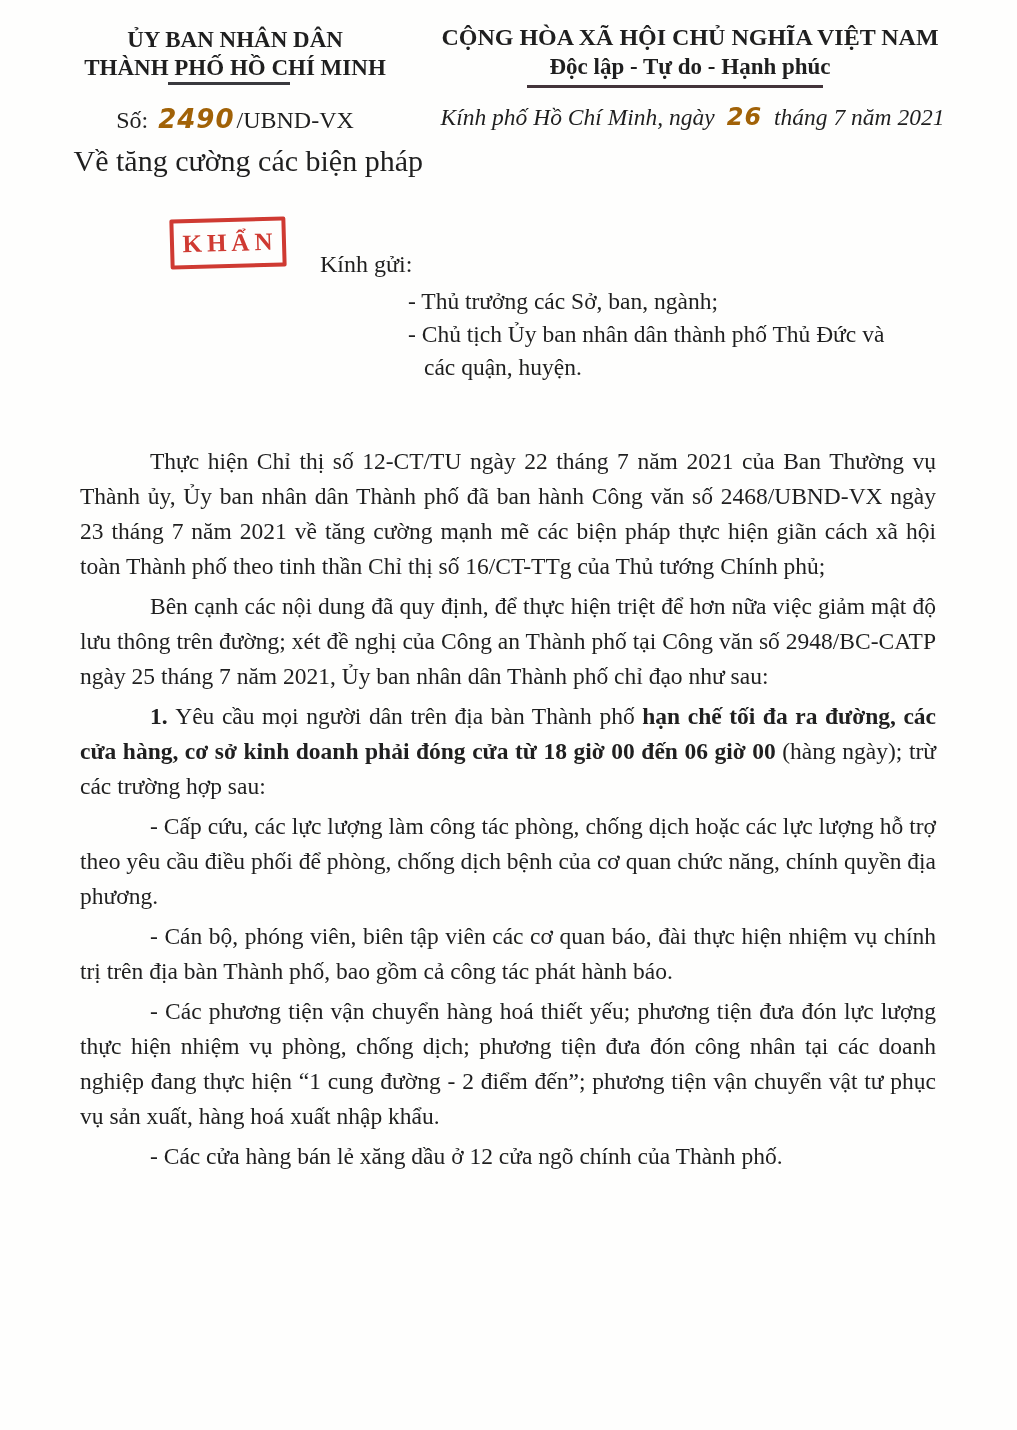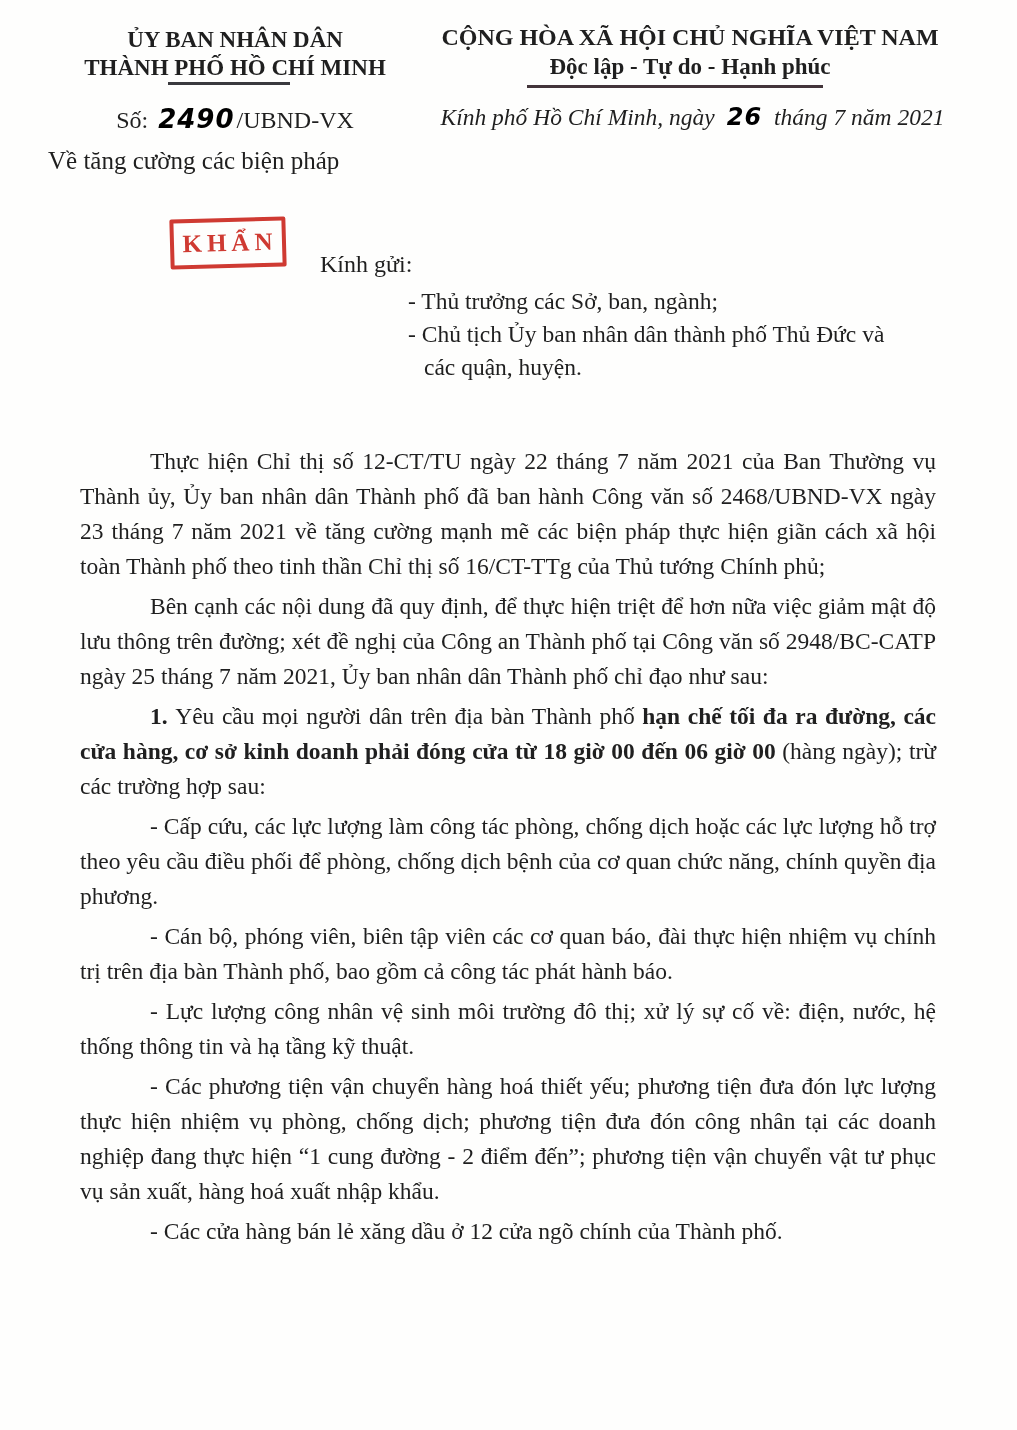--- a/index.html
+++ b/index.html
@@ -31,34 +31,34 @@
     position:absolute;left:527px;top:85px;width:296px;height:0;
     border-top:3px solid #43353a;
   }
 
   .number-line{
     position:absolute;left:55px;top:104px;width:360px;
     text-align:center;font-size:24px;
   }
   .handwrite{
     font-family:"DejaVu Sans","Liberation Sans",sans-serif;
-    font-style:italic;font-weight:bold;color:#000000;
+    font-style:italic;font-weight:bold;color:#a16207;
     letter-spacing:1px;
     text-align:center;
   }
   .number-line .handwrite{font-size:26px;margin:0 2px 0 10px;}
   .date-line{
     position:absolute;left:420px;top:103px;width:545px;
     text-align:center;font-style:italic;font-size:23.5px;
   }
   .date-line .handwrite{font-size:24px;margin:0 12px;}
 
   .subject-block{
     position:absolute;left:48px;top:146px;width:375px;
-    text-align:left;font-size:25px;line-height:30px;
+    text-align:right;font-size:30px;line-height:30px;
   }
 
   .urgent-stamp{
     position:absolute;left:170px;top:218px;width:104px;height:42px;
     border:4px solid #cf3a32;border-radius:2px;
     transform:rotate(-1.6deg);
     display:flex;align-items:center;justify-content:center;
     color:#cf3a32;font-weight:bold;font-size:25px;letter-spacing:5px;
     padding-left:4px;
   }
@@ -118,18 +118,17 @@
     <div class="recipient">- Thủ trưởng các Sở, ban, ngành;</div>
     <div class="recipient">- Chủ tịch Ủy ban nhân dân thành phố Thủ Đức và các quận, huyện.</div>
   </div>
 
   <div class="doc-body">
     <p>Thực hiện Chỉ thị số 12-CT/TU ngày 22 tháng 7 năm 2021 của Ban Thường vụ Thành ủy, Ủy ban nhân dân Thành phố đã ban hành Công văn số 2468/UBND-VX ngày 23 tháng 7 năm 2021 về tăng cường mạnh mẽ các biện pháp thực hiện giãn cách xã hội toàn Thành phố theo tinh thần Chỉ thị số 16/CT-TTg của Thủ tướng Chính phủ;</p>
     <p>Bên cạnh các nội dung đã quy định, để thực hiện triệt để hơn nữa việc giảm mật độ lưu thông trên đường; xét đề nghị của Công an Thành phố tại Công văn số 2948/BC-CATP ngày 25 tháng 7 năm 2021, Ủy ban nhân dân Thành phố chỉ đạo như sau:</p>
     <p><span class="bold">1. </span><span>Yêu cầu mọi người dân trên địa bàn Thành phố </span><span class="bold">hạn chế tối đa ra đường, các cửa hàng, cơ sở kinh doanh phải đóng cửa từ 18 giờ 00 đến 06 giờ 00</span><span> (hàng ngày); trừ các trường hợp sau:</span></p>
     <p>- Cấp cứu, các lực lượng làm công tác phòng, chống dịch hoặc các lực lượng hỗ trợ theo yêu cầu điều phối để phòng, chống dịch bệnh của cơ quan chức năng, chính quyền địa phương.</p>
     <p>- Cán bộ, phóng viên, biên tập viên các cơ quan báo, đài thực hiện nhiệm vụ chính trị trên địa bàn Thành phố, bao gồm cả công tác phát hành báo.</p>
-    <p>- Lực lượng công nhân vệ sinh môi trường đô thị; xử lý sự cố về: điện, nước, hệ thống thông tin và hạ tầng kỹ thuật.</p>
     <p>- Các phương tiện vận chuyển hàng hoá thiết yếu; phương tiện đưa đón lực lượng thực hiện nhiệm vụ phòng, chống dịch; phương tiện đưa đón công nhân tại các doanh nghiệp đang thực hiện “1 cung đường - 2 điểm đến”; phương tiện vận chuyển vật tư phục vụ sản xuất, hàng hoá xuất nhập khẩu.</p>
     <p>- Các cửa hàng bán lẻ xăng dầu ở 12 cửa ngõ chính của Thành phố.</p>
   </div>
 
 </div>
 
 </body></html>

